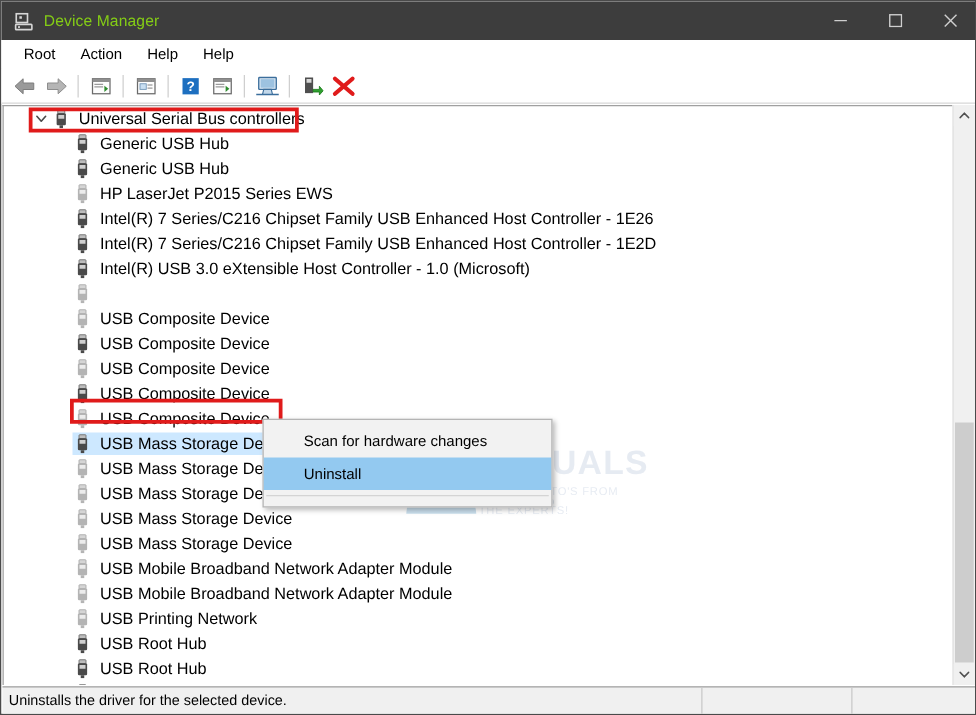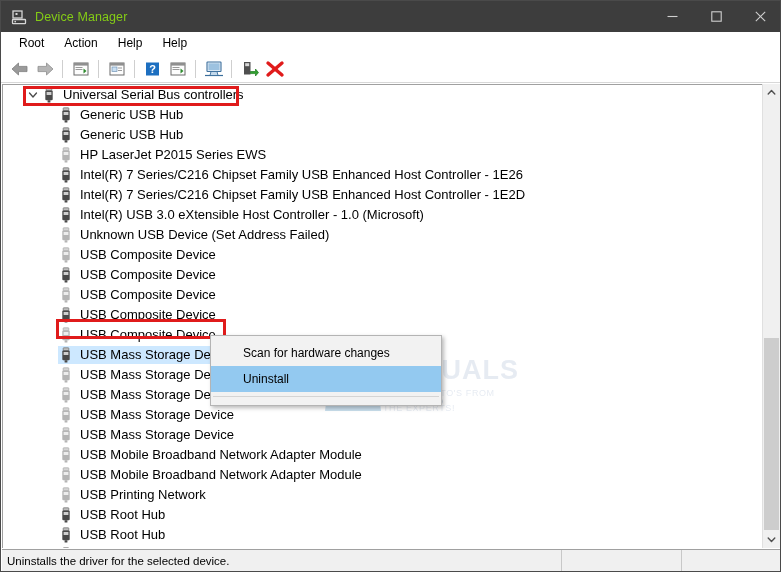--- a/index.html
+++ b/index.html
@@ -495,21 +495,20 @@
           <div class="row" style="padding-left: 55px;">
             <span class="sel-wrap">
               <span class="dev-icon">
                 <svg width="14" height="16" viewBox="0 0 14 16">
                   <rect x="4.2" y="0.8" width="5.6" height="3" rx="0.6" fill="#d5d5d5" stroke="#a8a8a8" stroke-width="0.7"></rect>
                   <rect x="3.3" y="3.6" width="7.4" height="9.6" rx="1" fill="#b4b4b4"></rect>
                   <rect x="4.6" y="5" width="4.8" height="3" fill="#ececec"></rect>
                   <rect x="5.6" y="13.2" width="2.8" height="2.3" fill="#b4b4b4"></rect>
                 </svg>
               </span>
-              <span class="row-label">Unknown USB Device (Set Address Failed)</span>
             </span>
           </div>
           <div class="row" style="padding-left: 55px;">
             <span class="sel-wrap">
               <span class="dev-icon">
                 <svg width="14" height="16" viewBox="0 0 14 16">
                   <rect x="4.2" y="0.8" width="5.6" height="3" rx="0.6" fill="#d5d5d5" stroke="#a8a8a8" stroke-width="0.7"></rect>
                   <rect x="3.3" y="3.6" width="7.4" height="9.6" rx="1" fill="#b4b4b4"></rect>
                   <rect x="4.6" y="5" width="4.8" height="3" fill="#ececec"></rect>
                   <rect x="5.6" y="13.2" width="2.8" height="2.3" fill="#b4b4b4"></rect>

